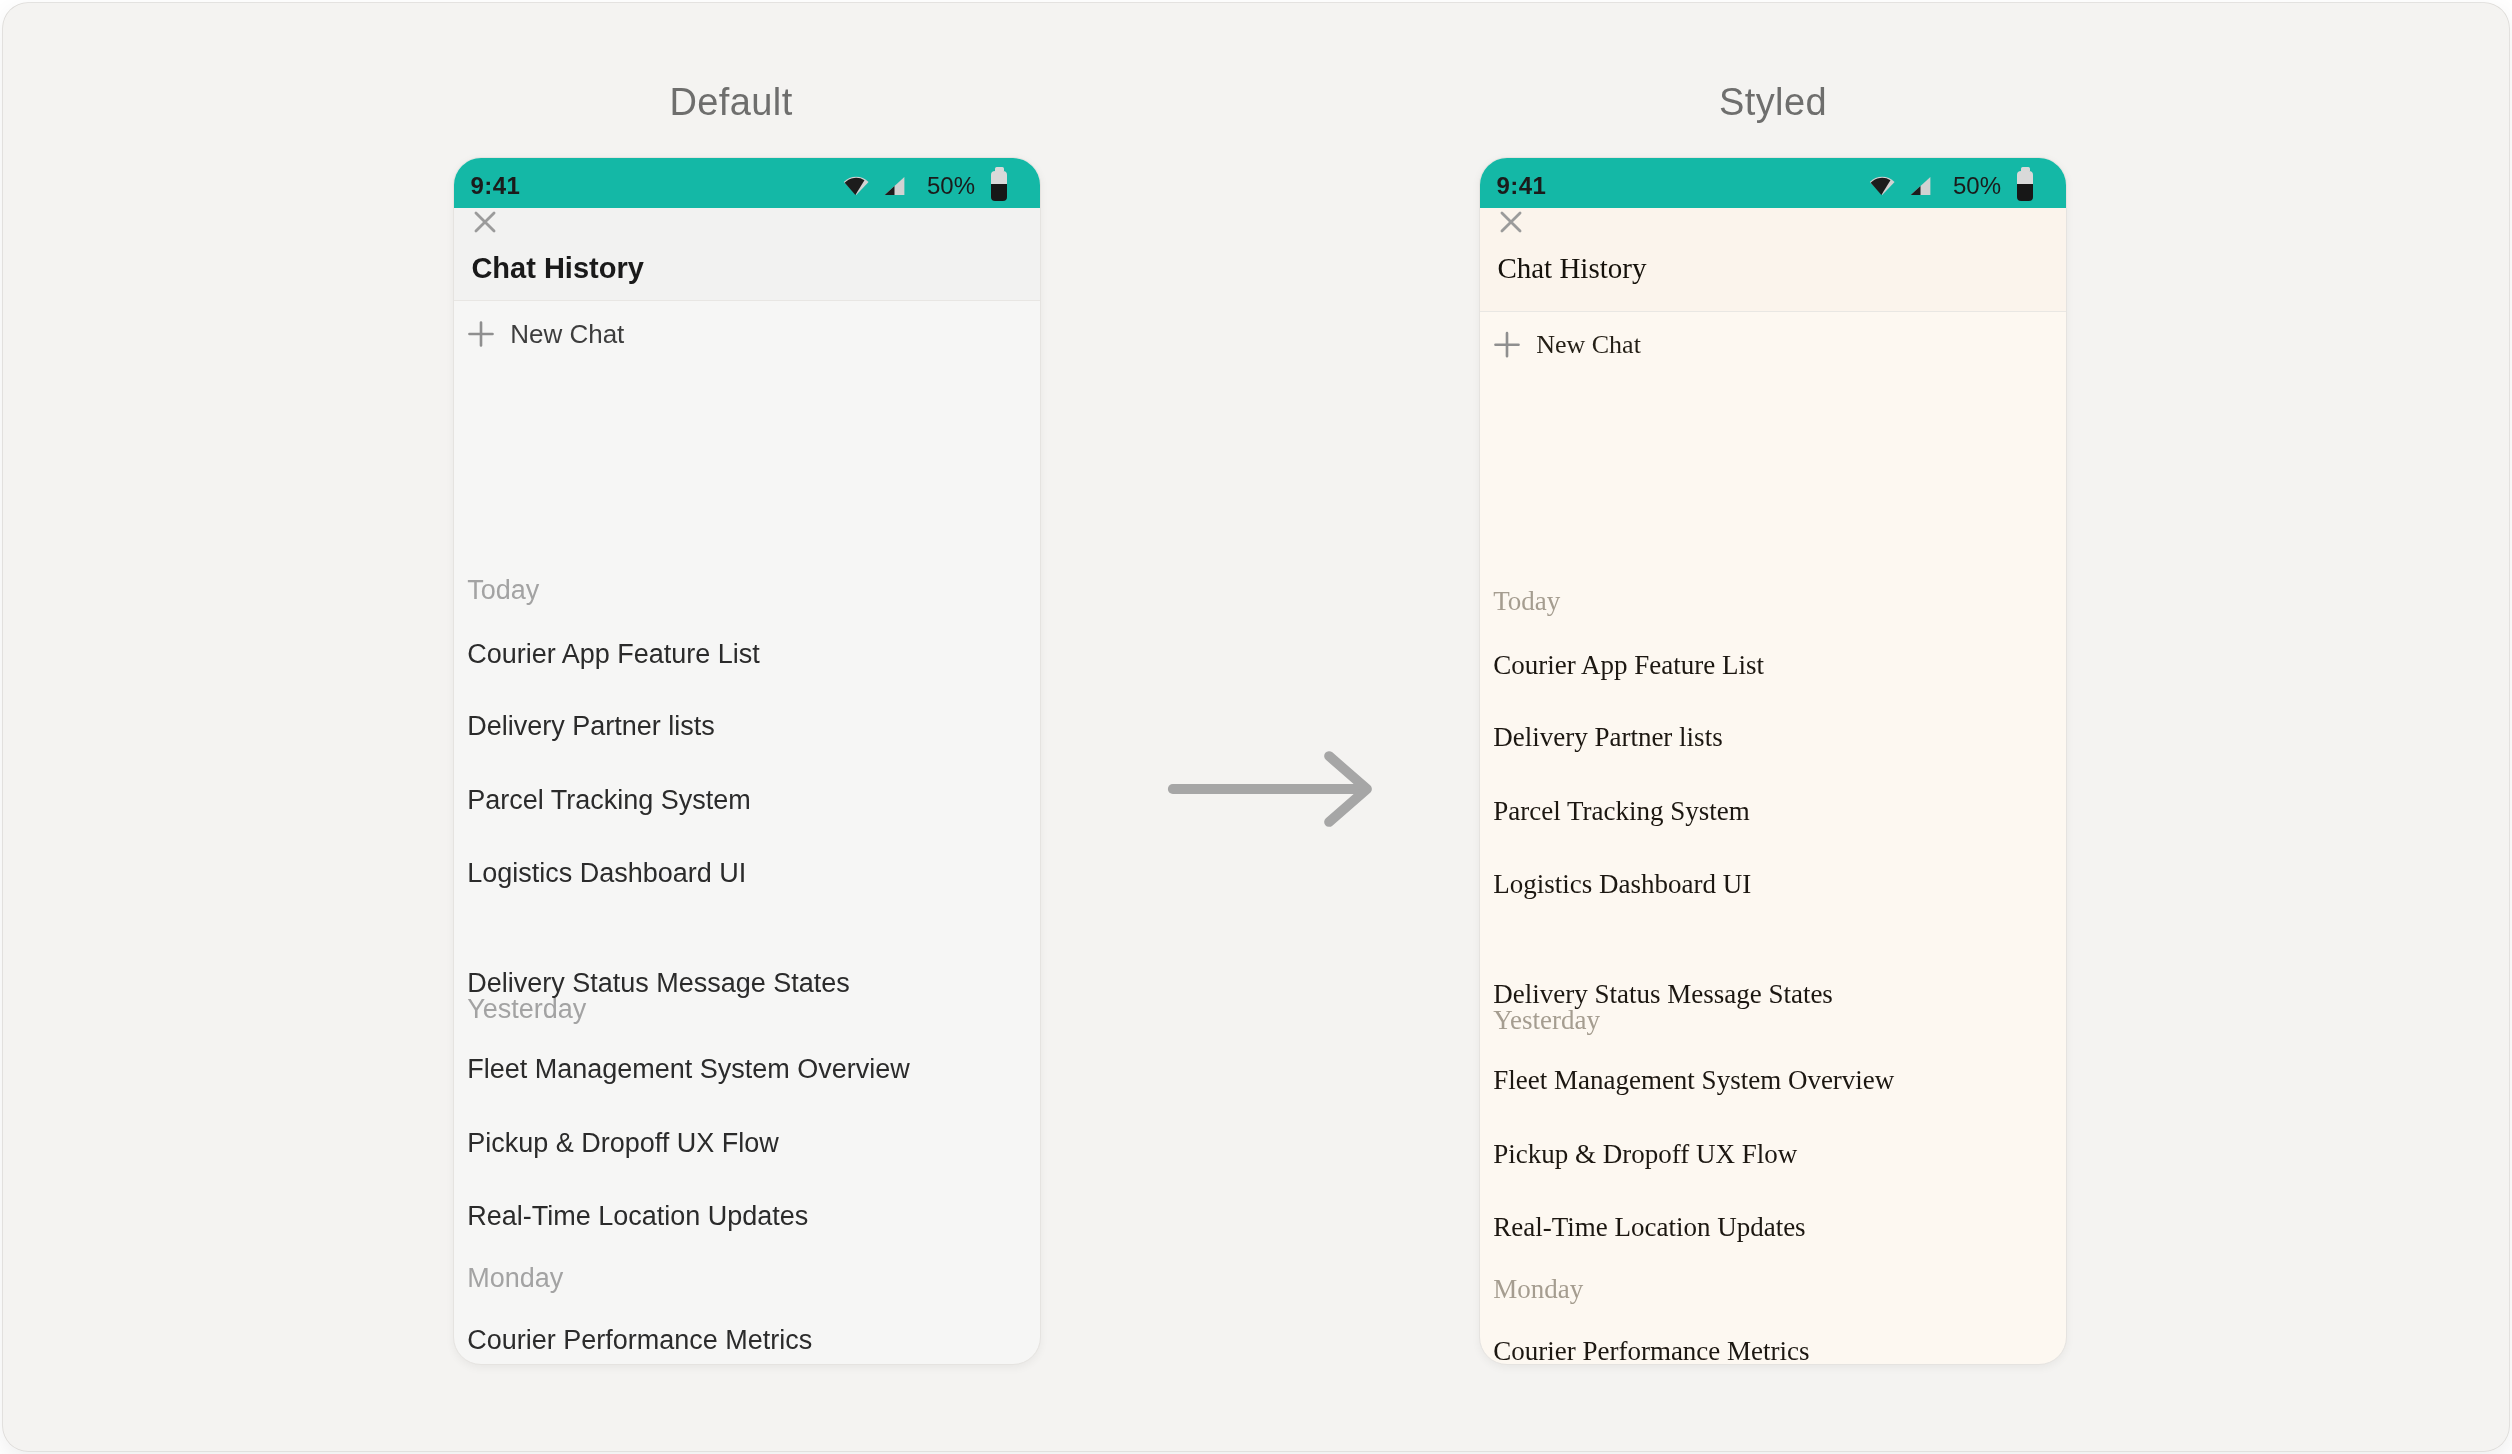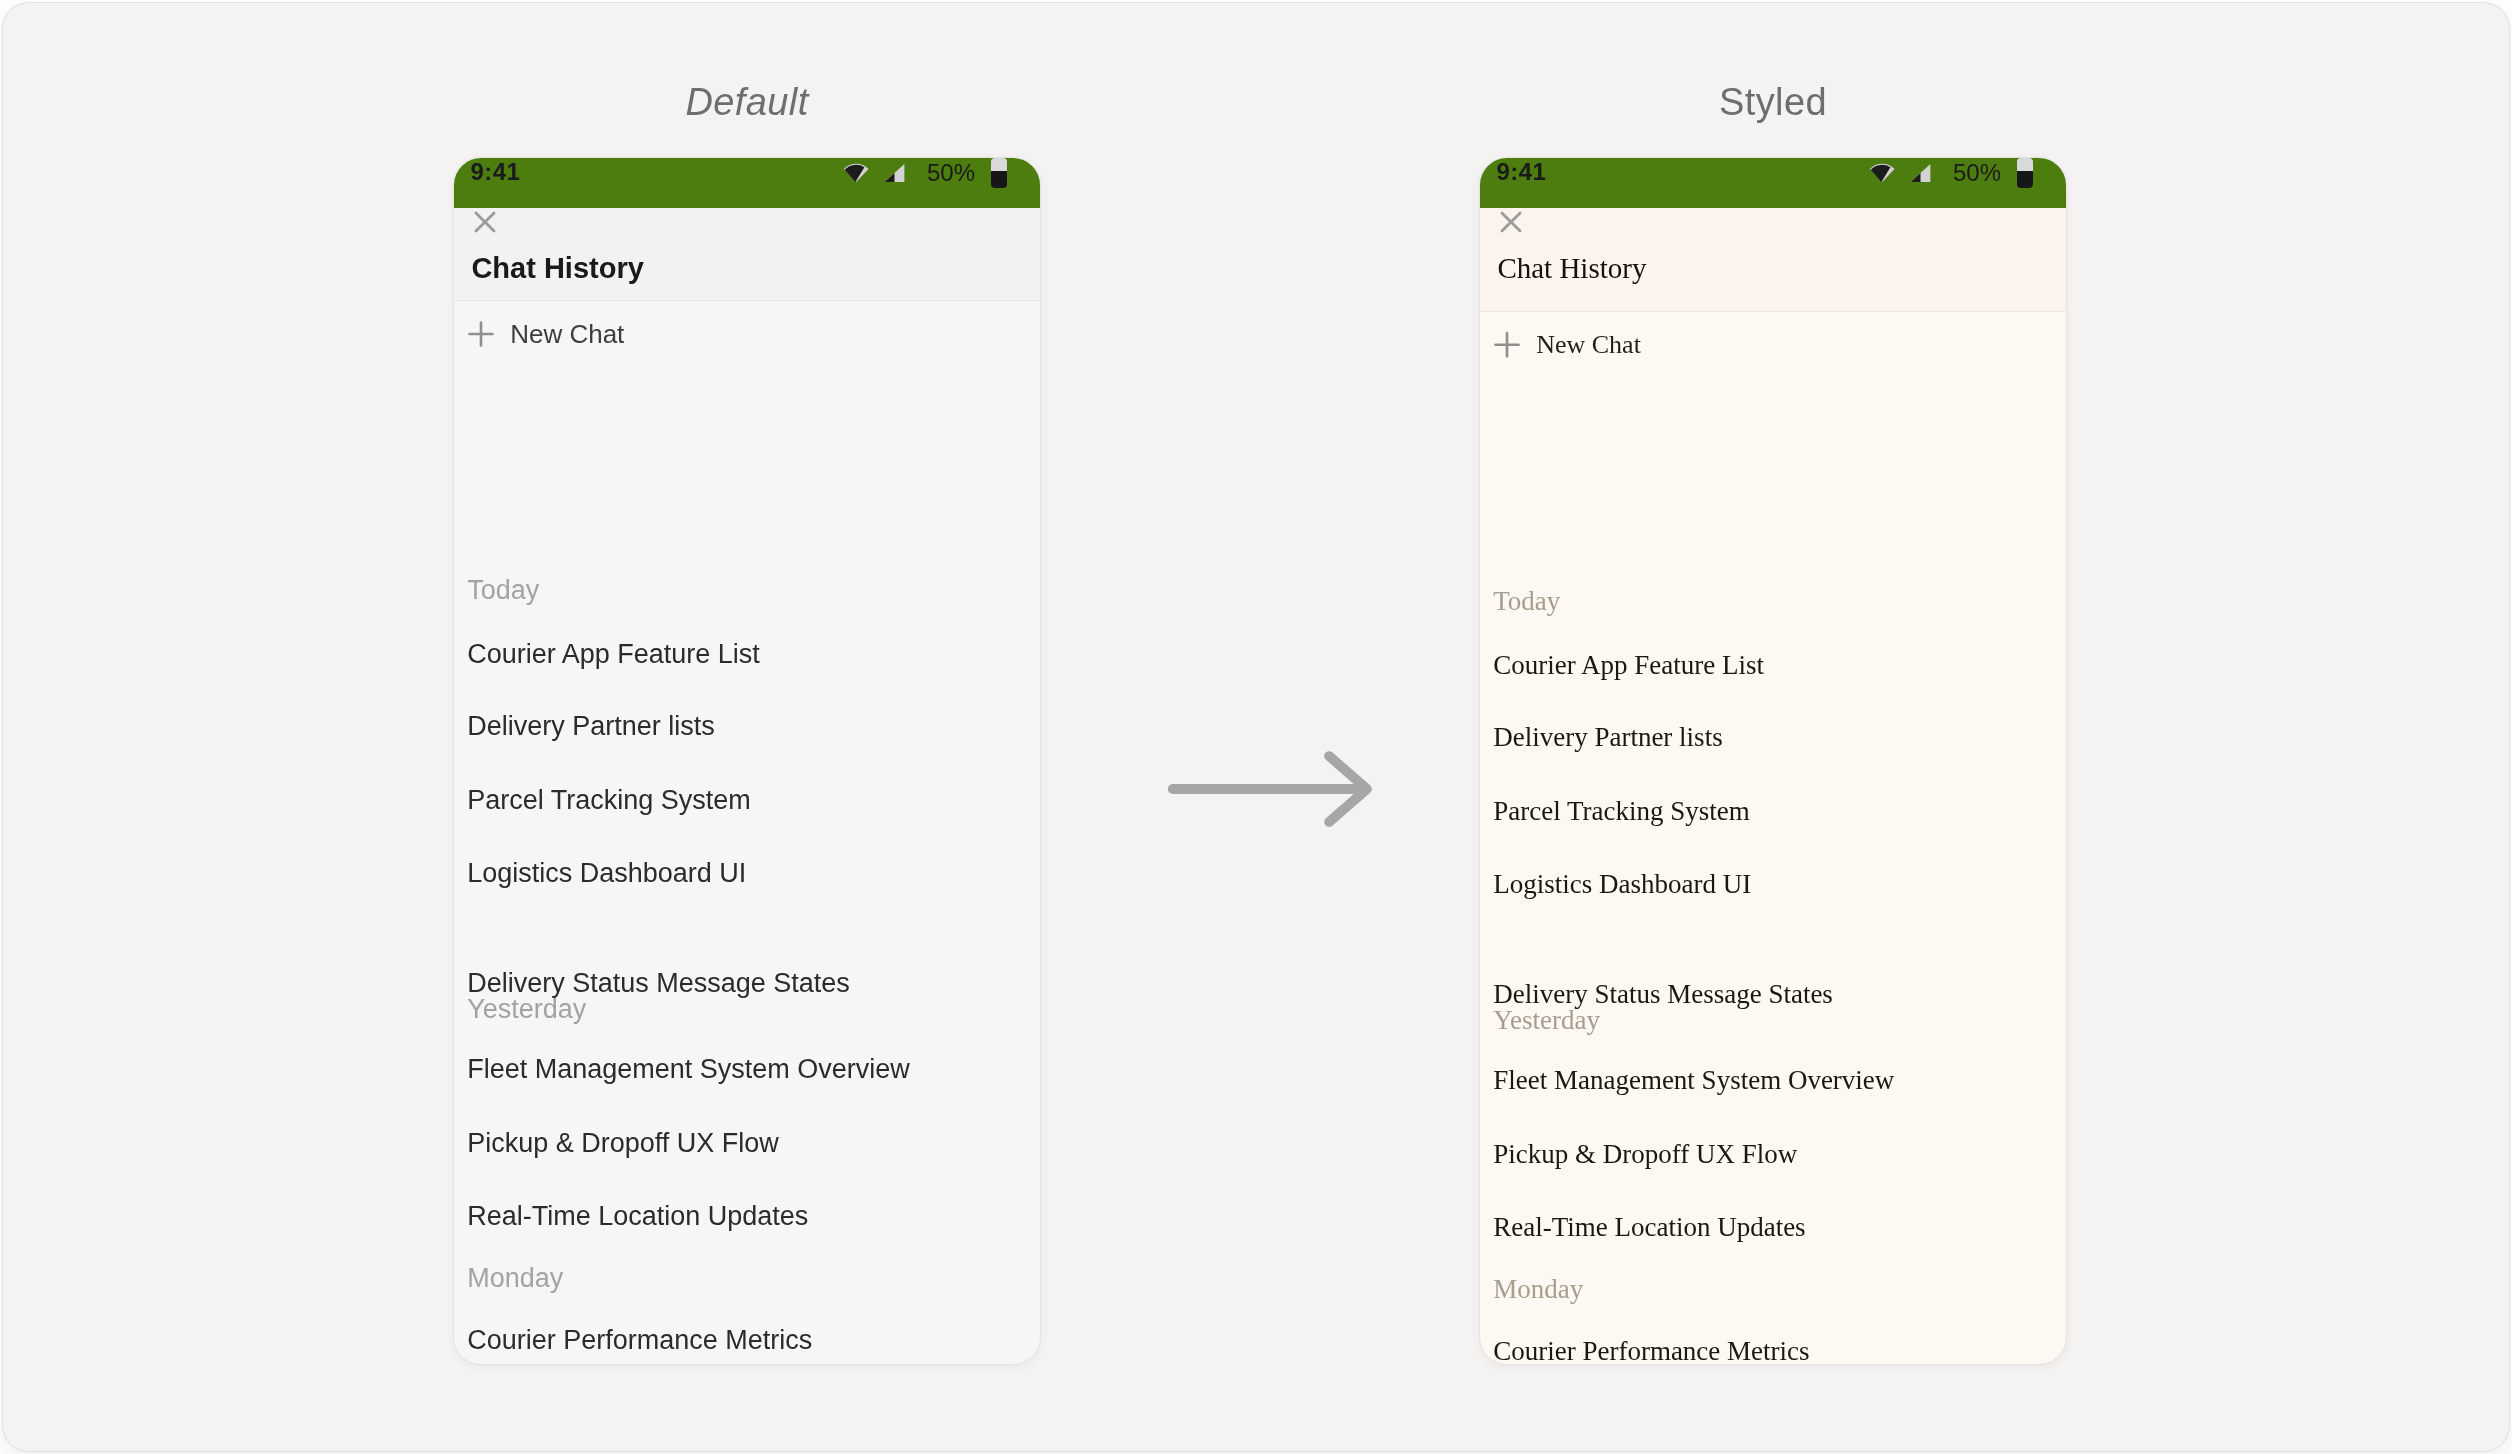--- a/index.html
+++ b/index.html
@@ -10,36 +10,36 @@
   }
   .panel{
     position:absolute;left:3.3px;top:3.3px;right:3.3px;bottom:3.3px;
     background:#f4f3f1;border-radius:25px;
     box-shadow:0 0 0 0.8px #dcdad7, 0 8.3px 25px rgba(0,0,0,.07);
   }
   .variant-title{
     position:absolute;top:81px;width:588px;text-align:center;
     font-size:38px;font-weight:500;color:#6e6e6d;letter-spacing:0.4px;
   }
-  .variant-title.default{left:453px;font-style:italic;}
+  .variant-title.default{left:437px;}
   .variant-title.styled{left:1479px;}
 
   
   .phone{
     position:absolute;top:157px;width:588px;height:1208px;
     border-radius:28px;border:1.7px solid #e5e3e0;box-sizing:border-box;
     box-shadow:0 2.5px 8.3px rgba(0,0,0,.05);
     overflow:hidden;
   }
   .phone--default{left:453px;background:#f6f6f5;}
   .phone--styled{left:1479px;background:#fdf8f1;}
 
   .statusbar{
-    position:absolute;left:0;top:0;right:0;height:56px;background:#4d7c0f;
-    display:flex;align-items:flex-start;justify-content:space-between;
+    position:absolute;left:0;top:0;right:0;height:56px;background:#14b8a6;
+    display:flex;align-items:center;justify-content:space-between;
     padding:0 33px 0 16.5px;box-sizing:border-box;
   }
   .statusbar .time{font-size:24px;font-weight:600;color:#1b1b1b;letter-spacing:0.4px;}
   .sicons{display:flex;align-items:center;gap:13px;}
   .pct{font-size:24px;font-weight:500;color:#1b1b1b;margin-left:8.3px;}
   .battery{
     width:15.7px;height:30px;border-radius:4.1px;margin-left:3.3px;
     background:linear-gradient(to bottom,#d9d9d9 42%,#171717 42%);
     position:relative;
   }

